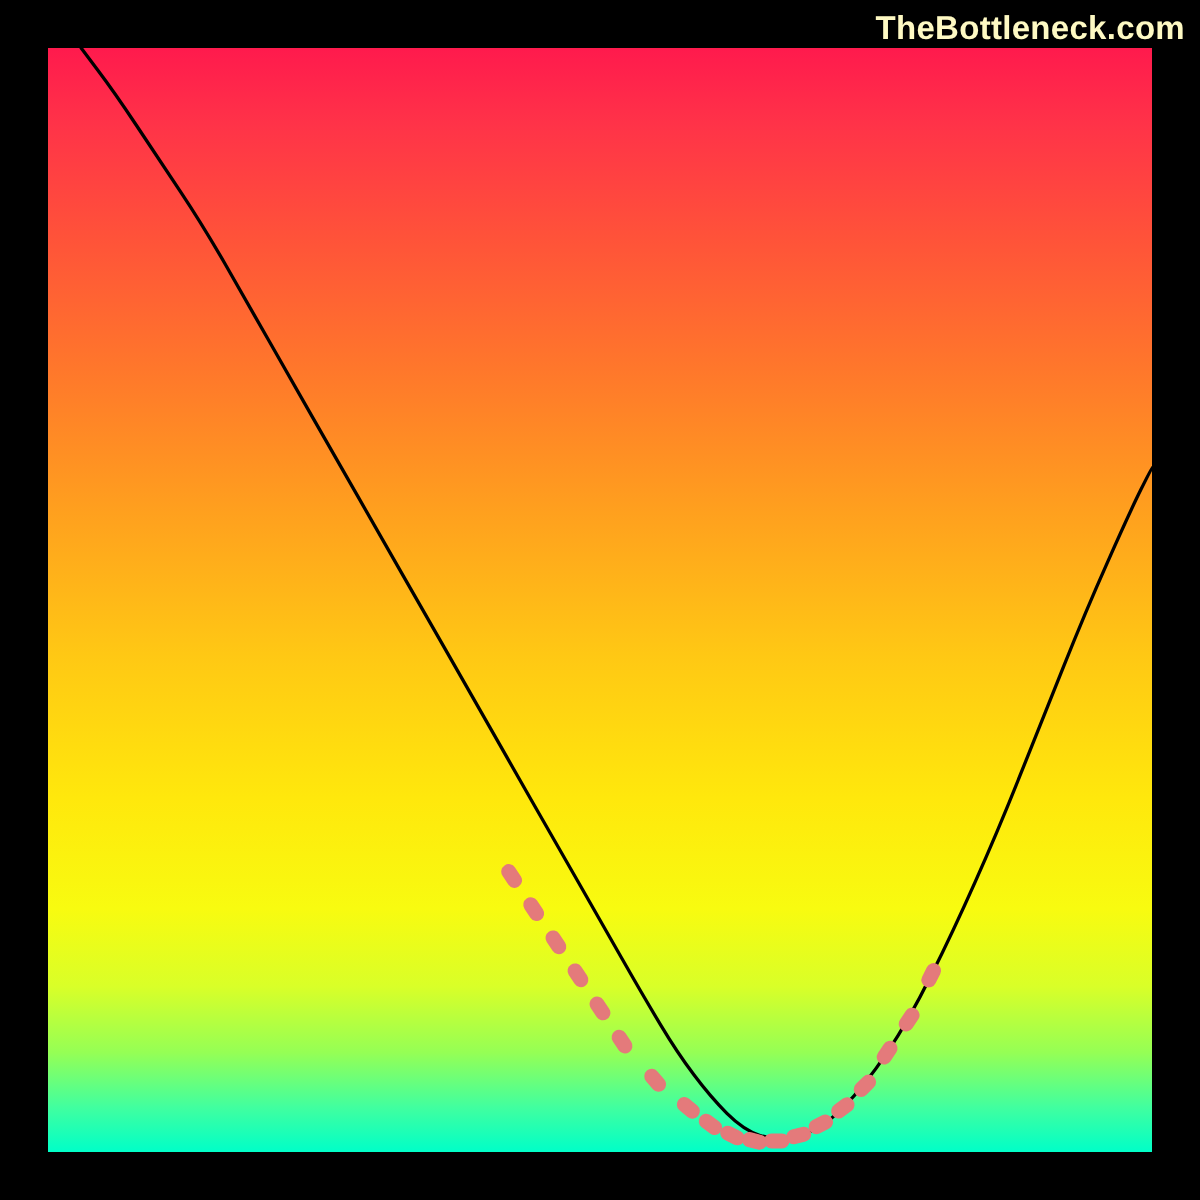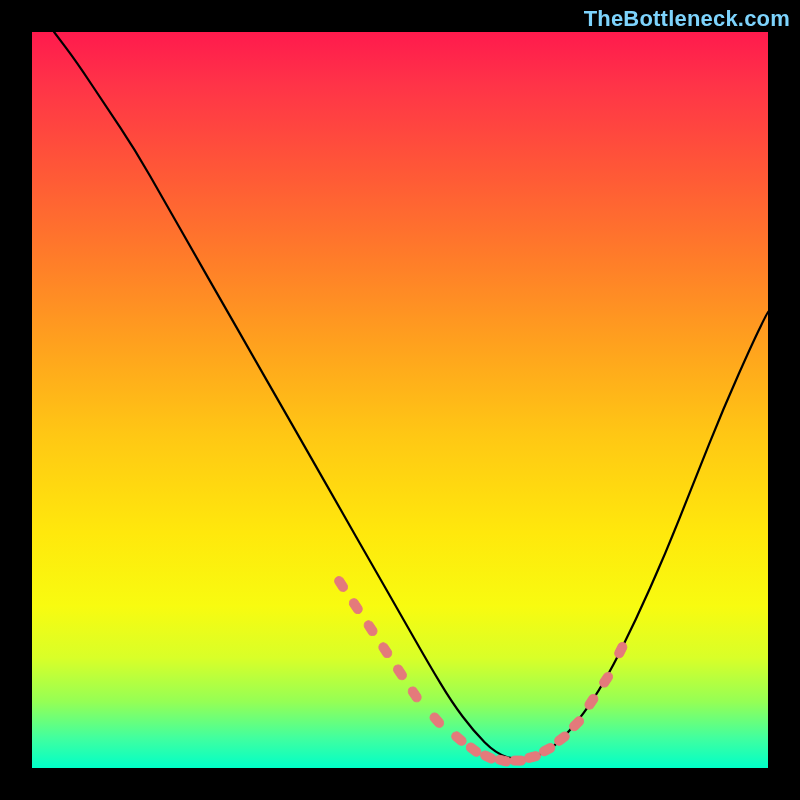--- a/index.html
+++ b/index.html
@@ -7,21 +7,21 @@
   .chart-container {
     width: 800px;
     height: 800px;
     position: relative;
     background: #000;
   }
   .watermark {
     position: absolute;
     top: 6px;
     right: 10px;
-    color: #7dd3fc;
+    color: #fef9c3;
     font-family: Arial, Helvetica, sans-serif;
     font-size: 22px;
     font-weight: 600;
     letter-spacing: 0.2px;
     z-index: 5;
   }
   .plot-area {
     position: absolute;
     left: 32px;
     top: 32px;

